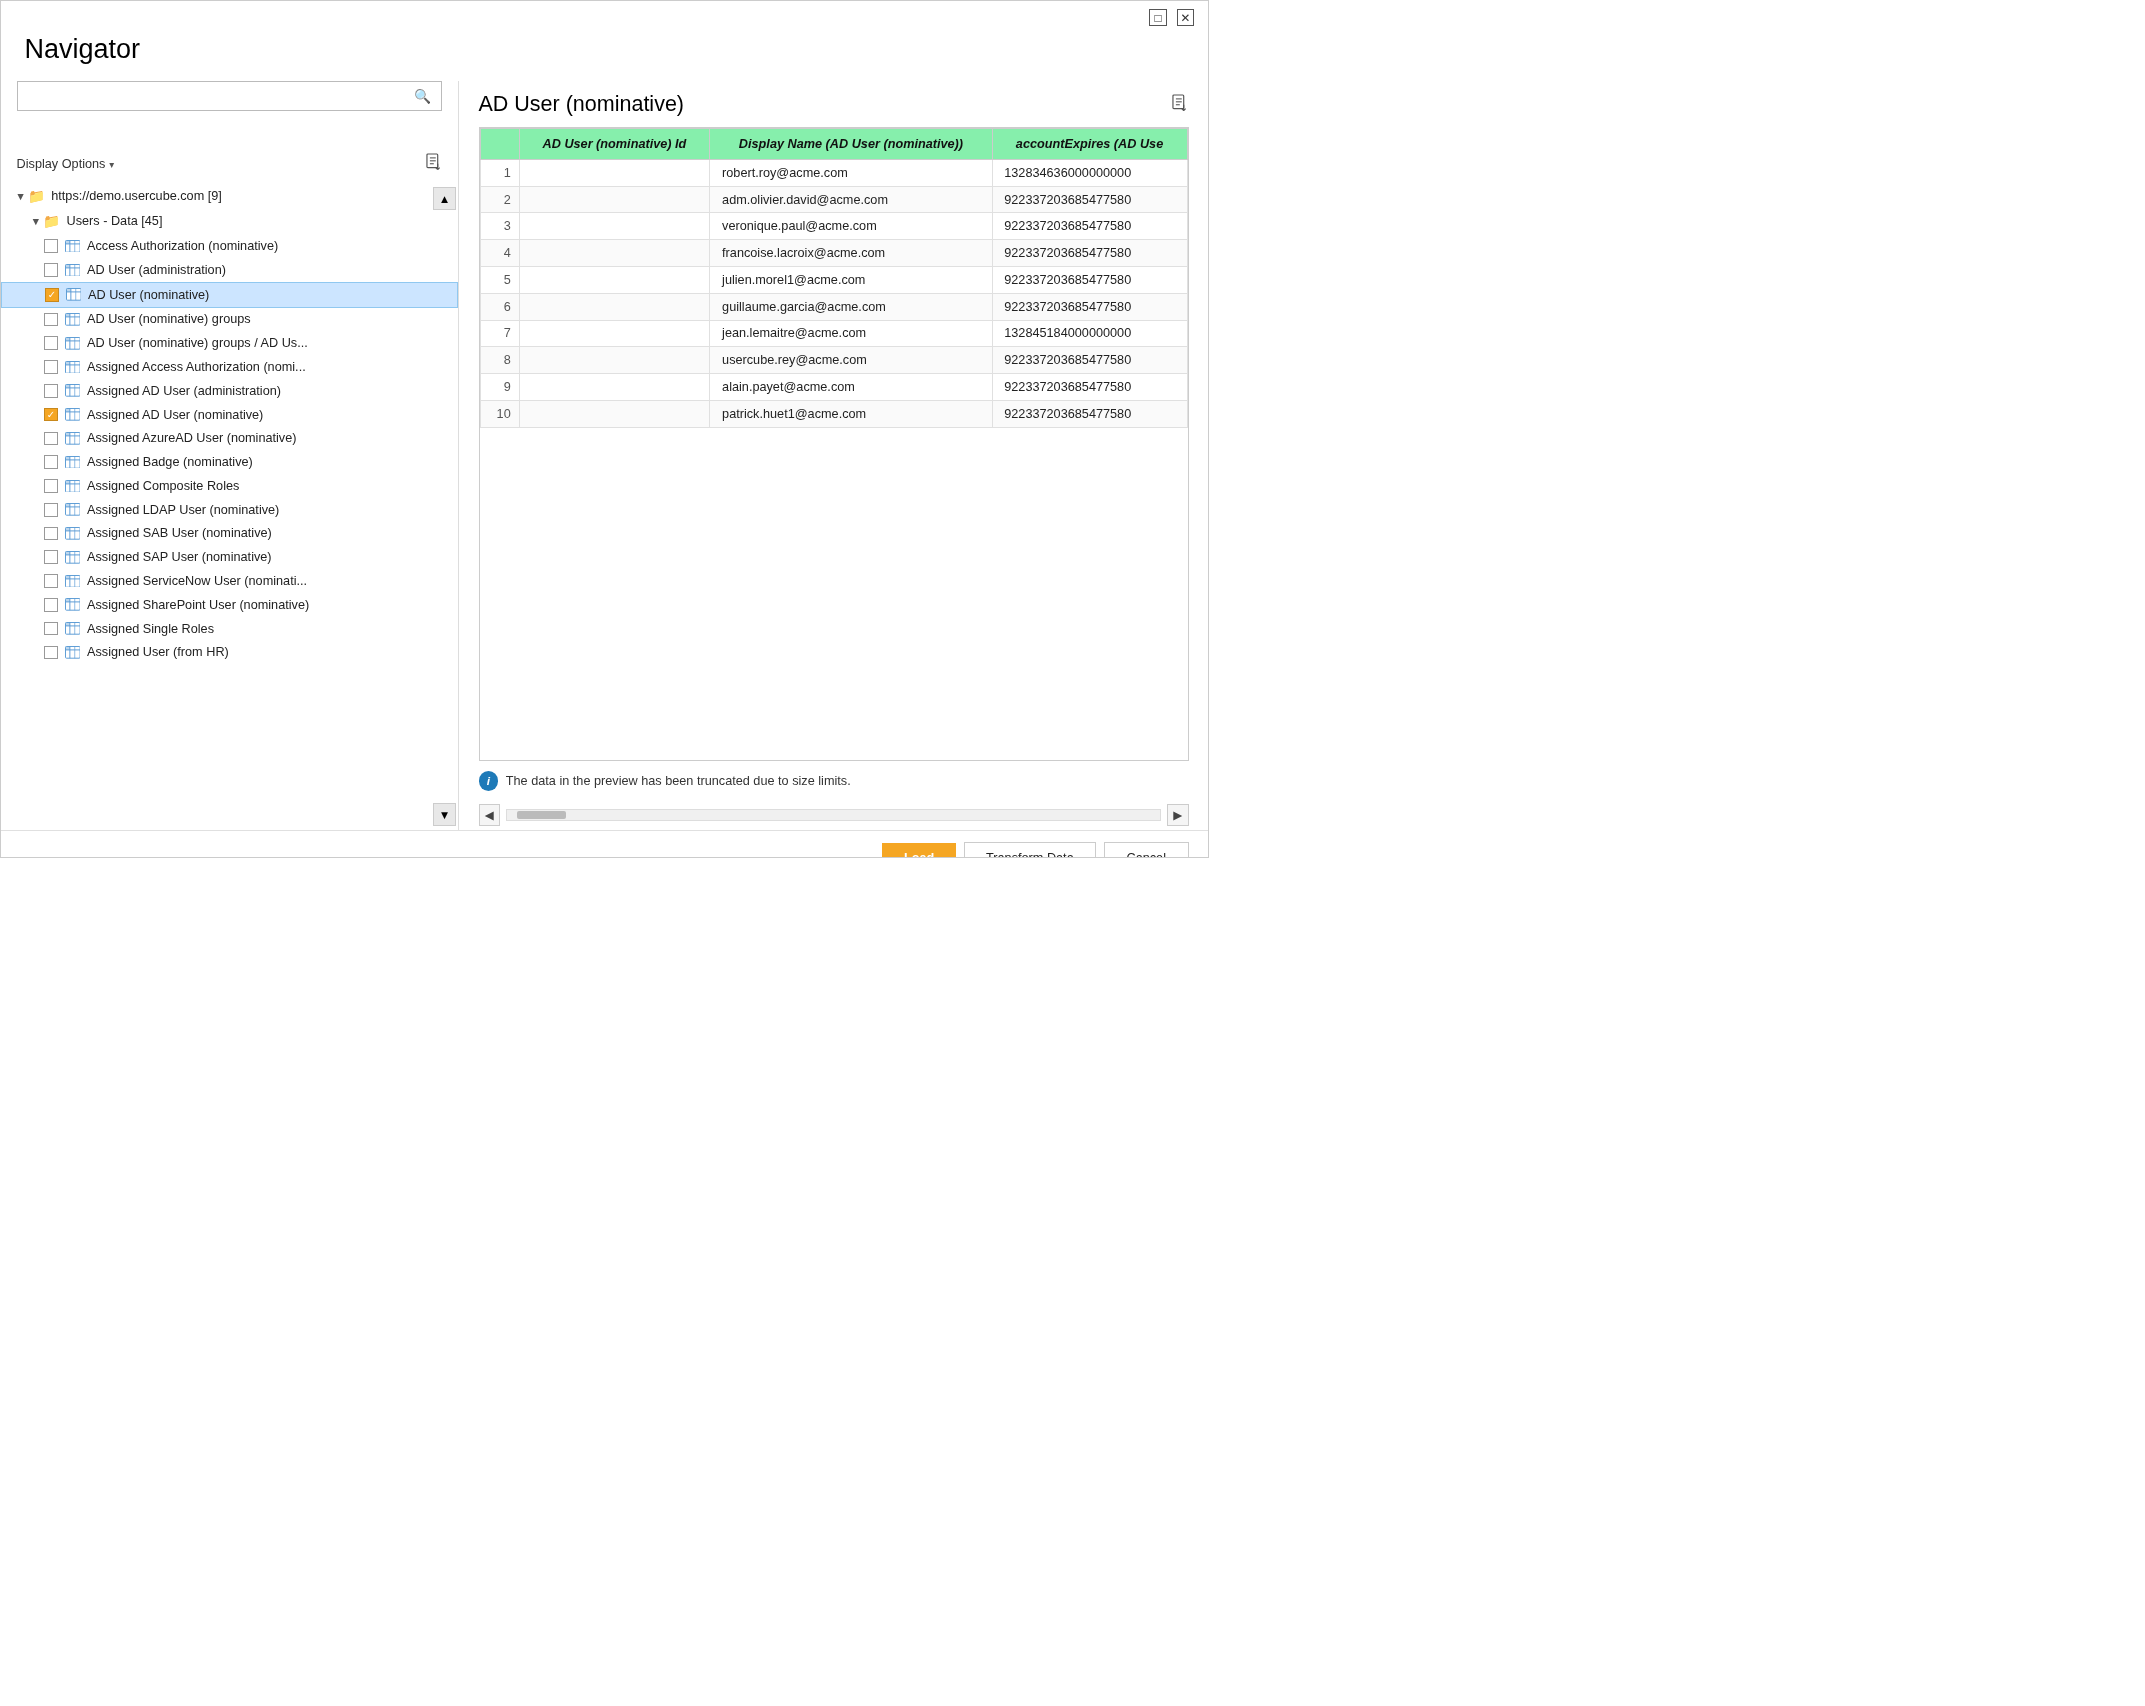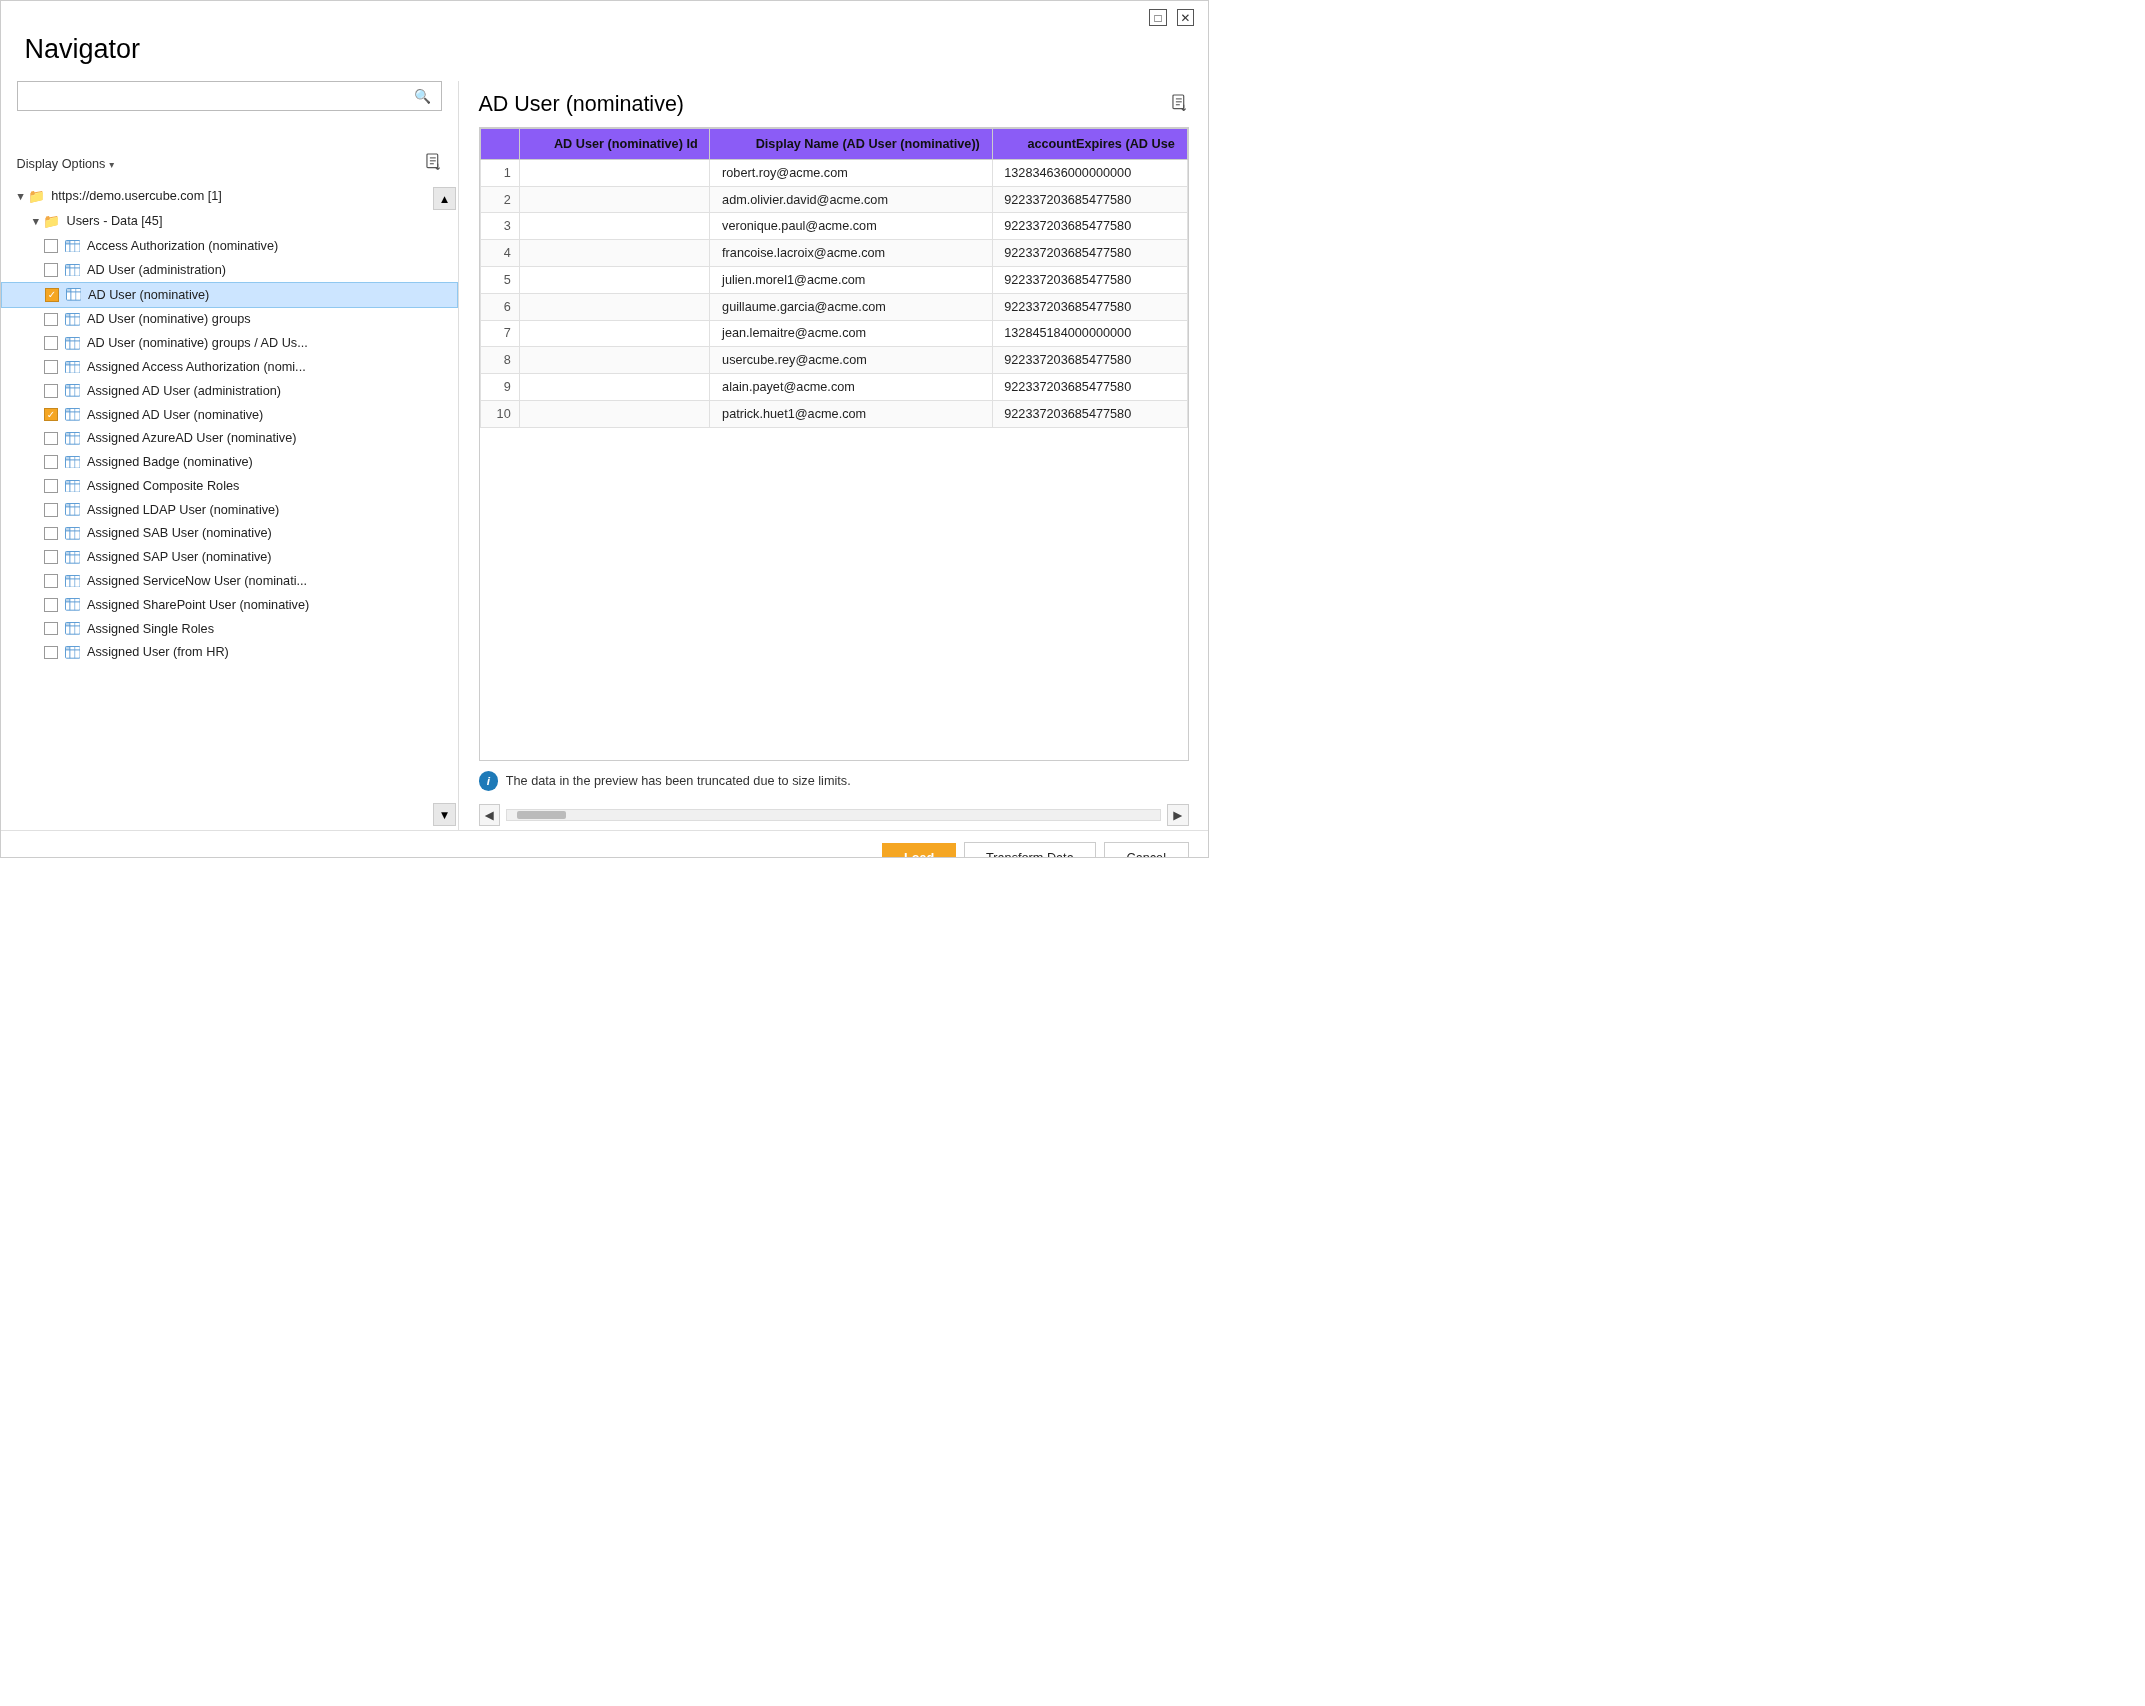--- a/index.html
+++ b/index.html
@@ -259,25 +259,26 @@
       font-size: 12.7px;
     }
 
     .data-table thead tr {
       background: #fff;
     }
 
     .data-table th {
       border: 1px solid #ccc;
       padding: 7.8px 11.7px;
-      text-align: right;
+      text-align: center;
       font-weight: 600;
       color: #111;
       white-space: nowrap;
-      background: #8b5cf6;
+      background: #86efac;
+      font-style: italic;
     }
 
     .data-table td {
       border: 1px solid #e0e0e0;
       padding: 5.9px 11.7px;
       color: #222;
       white-space: nowrap;
     }
 
     .data-table td.row-num {
@@ -418,21 +419,21 @@
           <path d="M13 11 L13 17 M13 17 L11 15 M13 17 L15 15" stroke="#555" stroke-width="1.2"></path>
         </svg>
       </span>
     </div>
 
     <div class="tree-container" id="treeContainer">
 
       <div class="tree-item tree-indent-1">
         <span class="tree-toggle">▼</span>
         <span class="tree-folder-icon">📁</span>
-        <span class="tree-label">https://demo.usercube.com [1]</span>
+        <span class="tree-label">https://demo.usercube.com [9]</span>
       </div>
 
       <div class="tree-item tree-indent-2">
         <span class="tree-toggle">▼</span>
         <span class="tree-folder-icon">📁</span>
         <span class="tree-label">Users - Data [45]</span>
       </div>
 
       <div id="tree-items-container">
           <div class="tree-item tree-indent-3">

